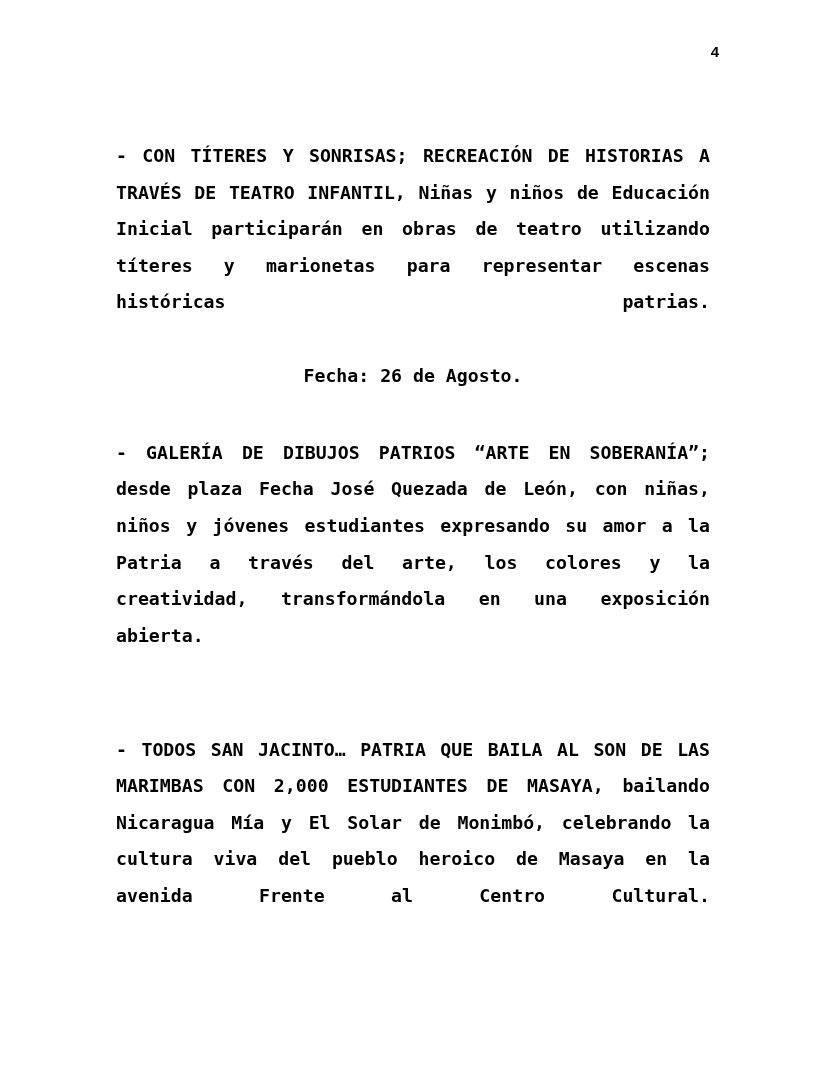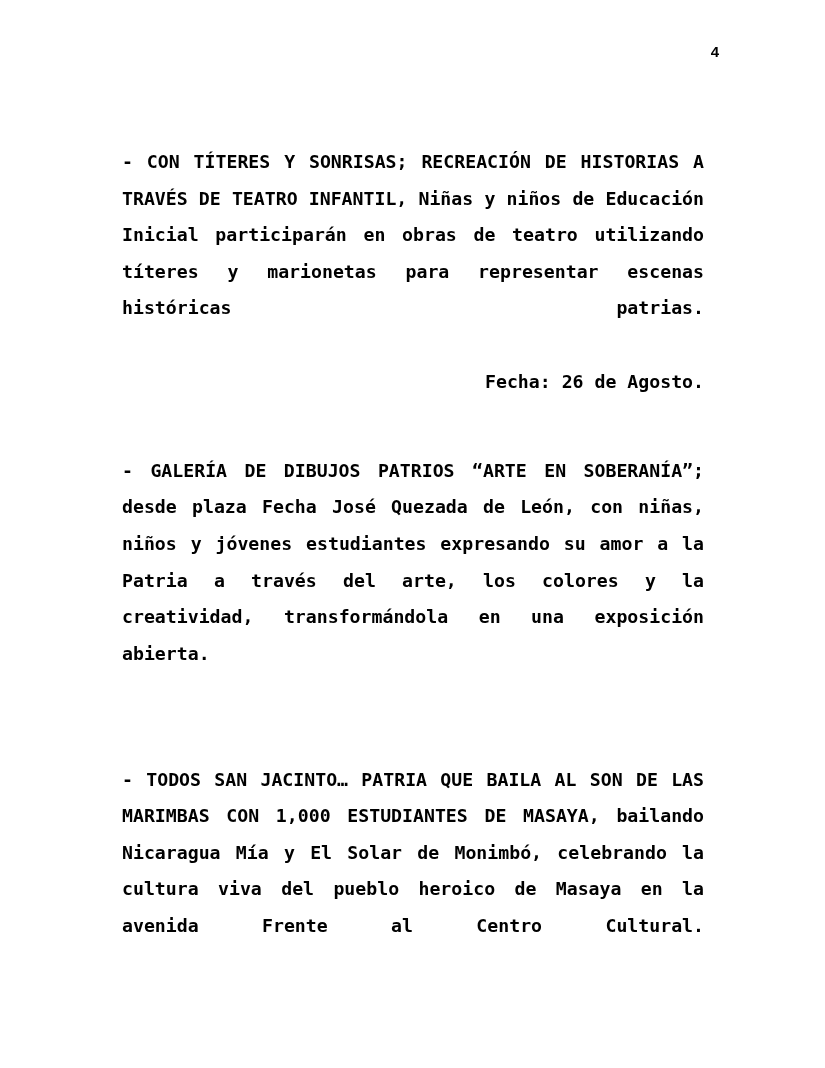--- a/index.html
+++ b/index.html
@@ -35,37 +35,37 @@
     top: 136px;
     width: 598px;
   }
   .para {
     font-size: 18.2px;
     font-weight: bold;
     line-height: 36.6px;
     text-align: justify;
     text-justify: inter-word;
     letter-spacing: 0px;
-    margin: 8px;
+    margin: 2px;
     word-spacing: 0px;
     hyphens: none;
   }
   .para-body {
     display: block;
     text-align: justify;
   }
   
   .para-body::after {
     content: "";
     display: inline-block;
     width: 100%;
   }
   .para-date {
     display: block;
-    text-align: right;
+    text-align: center;
   }
   .para-gap {
     height: 36.6px;
   }
 </style>
 </head>
 <body>
 
 <div class="page">
 
@@ -80,17 +80,17 @@
 
     <div class="para-gap"></div>
 
     <div class="para">
       <span class="para-body">- GALERÍA DE DIBUJOS PATRIOS “ARTE EN SOBERANÍA”; desde plaza Fecha José Quezada de León, con niñas, niños y jóvenes estudiantes expresando su amor a la Patria a través del arte, los colores y la creatividad, transformándola en una exposición abierta.</span>
     </div>
 
     <div class="para-gap"></div>
 
     <div class="para">
-      <span class="para-body">- TODOS SAN JACINTO… PATRIA QUE BAILA AL SON DE LAS MARIMBAS CON 1,000 ESTUDIANTES DE MASAYA, bailando Nicaragua Mía y El Solar de Monimbó, celebrando la cultura viva del pueblo heroico de Masaya en la avenida Frente al Centro Cultural.</span>
+      <span class="para-body">- TODOS SAN JACINTO… PATRIA QUE BAILA AL SON DE LAS MARIMBAS CON 2,000 ESTUDIANTES DE MASAYA, bailando Nicaragua Mía y El Solar de Monimbó, celebrando la cultura viva del pueblo heroico de Masaya en la avenida Frente al Centro Cultural.</span>
     </div>
 
   </div>
 </div>
 
 </body></html>

